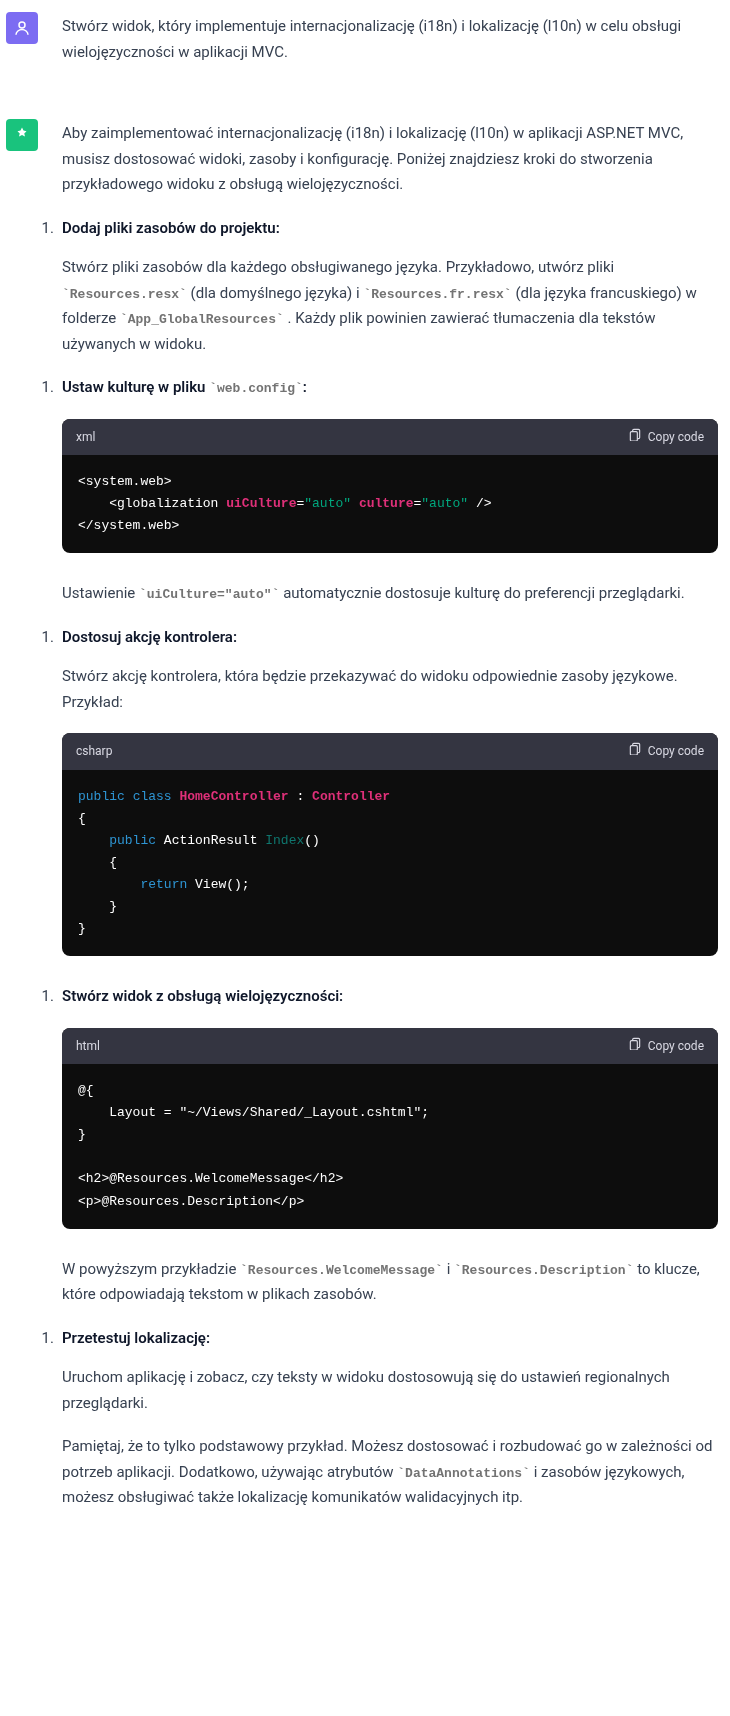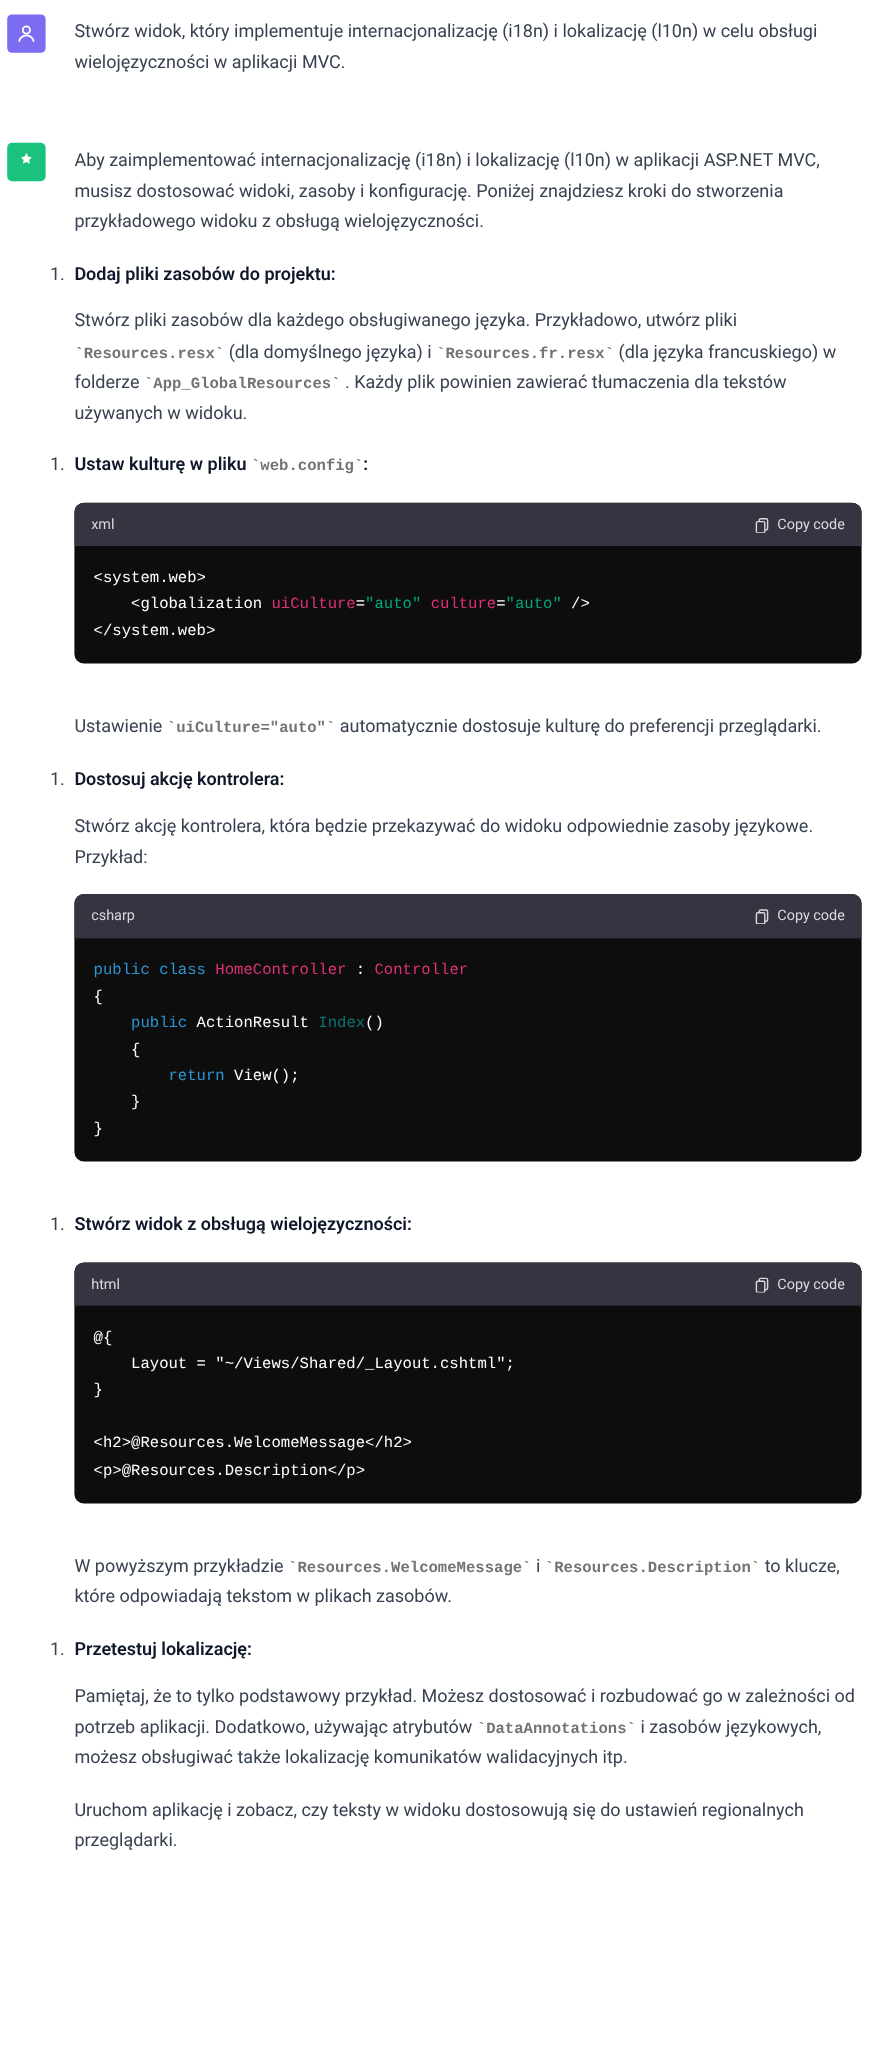--- a/index.html
+++ b/index.html
@@ -31,46 +31,46 @@
   ol.hdr strong { font-weight: 600; color: #0f172a; margin-top: 28px; }
   code.inline {
     font-family: "SFMono-Regular", Consolas, "Liberation Mono", Menlo, monospace;
     font-size: 13px;
     font-weight: 600;
     color: #737373;
   }
   .codeblock {
     background: #0d0d0d;
     border-radius: 8px;
-    margin: 18px 0 40px 0;
+    margin: 18px 0 28px 0;
     overflow: hidden;
   }
   .codeheader {
     background: #343541;
     display: flex;
     justify-content: space-between;
     align-items: center;
     padding: 8px 14px;
     font-size: 12px;
     color: #d9d9e3;
   }
-  .copy { display: flex; align-items: center; gap: 6px; cursor: pointer; }
+  .copy { display: flex; align-items: flex-start; gap: 6px; cursor: pointer; }
   .copy svg { width: 14px; height: 14px; }
   pre {
     padding: 16px;
     font-family: "SFMono-Regular", Consolas, "Liberation Mono", Menlo, monospace;
     font-size: 13px;
     line-height: 1.7;
     color: #ffffff;
     white-space: pre;
     overflow-x: auto;
   }
   .t-keyword { color: #2e95d3; }
   .t-type    { color: #0f766e; }
-  .t-attr    { color: #df3079; }
+  .t-attr    { color: #df3079; font-weight: bold; }
   .t-string  { color: #00a67d; }
   .sep { height: 30px; }
 </style>
 </head>
 <body>
 
 <div class="msg">
   <div class="avatar user">
     <svg viewBox="0 0 24 24" fill="none" stroke="#ffffff" stroke-width="2">
       <circle cx="12" cy="8" r="4"></circle>
@@ -212,22 +212,22 @@
     </p>
 
     <ol class="hdr">
       <li>
           <div class="li-row">
         <span class="li-num">1.</span>
         <span class="li-body"><strong>Przetestuj lokalizację:</strong></span>
       </div>
         </li>
     </ol>
+    <p>Uruchom aplikację i zobacz, czy teksty w widoku dostosowują się do ustawień regionalnych przeglądarki.</p>
+
     <p>
       <span>Pamiętaj, że to tylko podstawowy przykład. Możesz dostosować i rozbudować go w zależności od potrzeb aplikacji. Dodatkowo, używając atrybutów </span>
       <code class="inline">`DataAnnotations`</code>
       <span> i zasobów językowych, możesz obsługiwać także lokalizację komunikatów walidacyjnych itp.</span>
     </p>
 
-    <p>Uruchom aplikację i zobacz, czy teksty w widoku dostosowują się do ustawień regionalnych przeglądarki.</p>
-
   </div>
 </div>
 
 </body></html>

